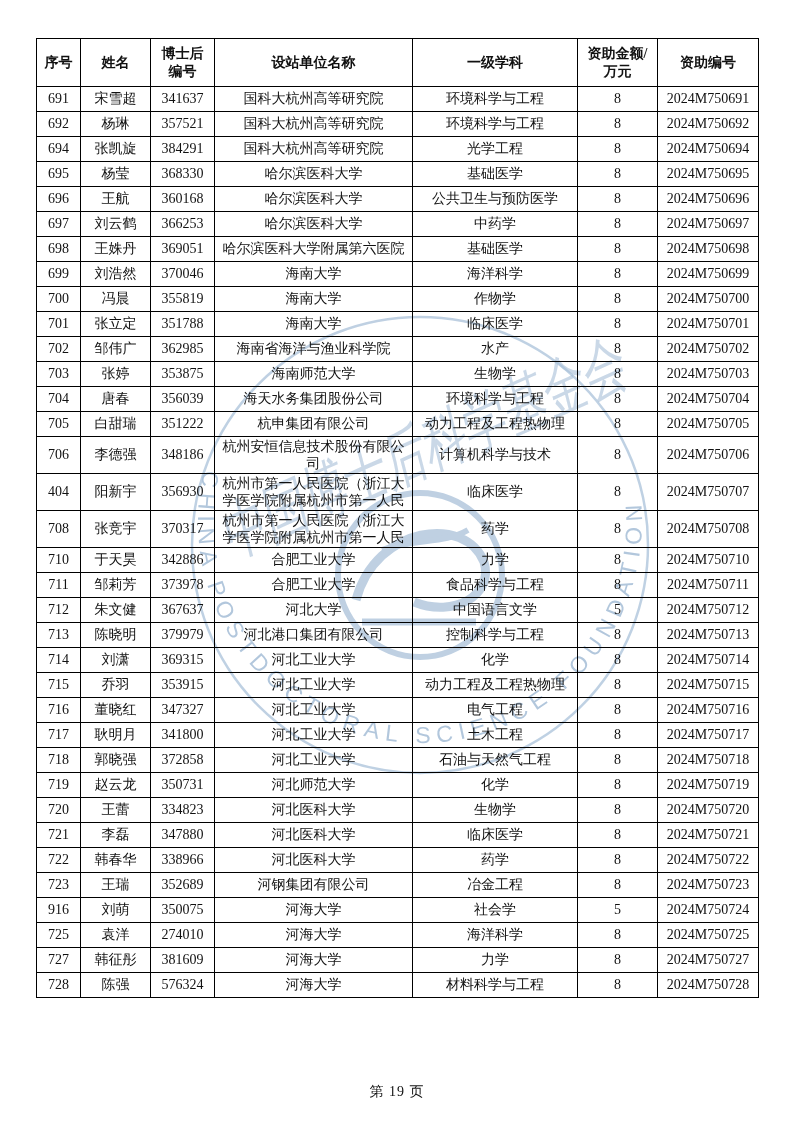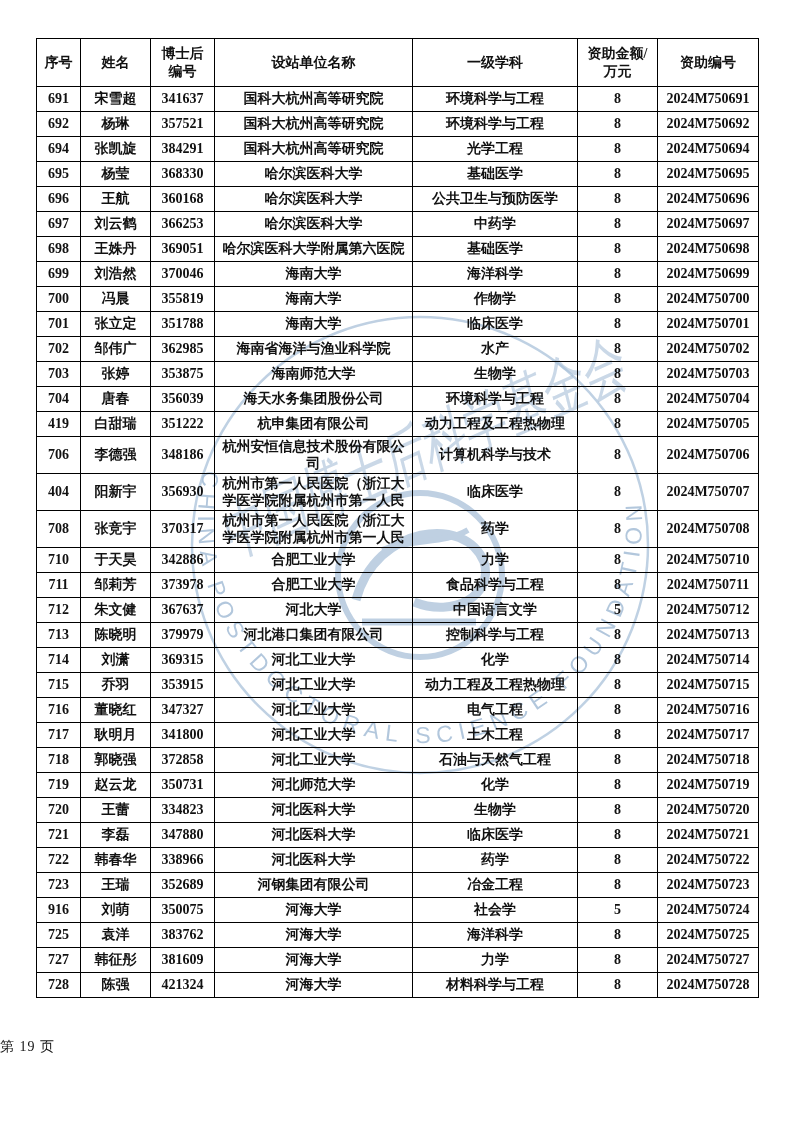--- a/index.html
+++ b/index.html
@@ -17,26 +17,26 @@
     position:absolute; left:36px; top:38px; width:722px;
     border-collapse:collapse; table-layout:fixed; z-index:1;
     background:transparent;
   }
   th, td {
     border:1px solid #000; text-align:center; vertical-align:middle;
     padding:0 2px; font-size:14px; line-height:1.22; overflow:hidden;
   }
   th { font-weight:bold; height:47px; white-space:pre-line; }
   td { white-space:pre-line; }
-  tr.row { height:25px;font-weight:bold; }
+  tr.row { height:25px; }
   tr.tall { height:37px; }
   td.num { font-variant-numeric:normal; }
 
   .page-footer {
-    position:absolute; left:0; top:1038px; width:100%; text-align:left;
+    position:absolute; left:0; top:1083px; width:100%; text-align:center;
     font-size:14px; letter-spacing:1px; z-index:1;
   }
 </style>
 </head>
 <body>
 
 <div class="sheet">
 
   <svg class="watermark" width="488" height="490" viewBox="0 0 488 490">
     <g stroke="var(--wm)" fill="none" opacity="0.75">
@@ -206,21 +206,21 @@
           <td class="num">704</td>
           <td>唐春</td>
           <td class="num">356039</td>
           <td>海天水务集团股份公司</td>
           <td>环境科学与工程</td>
           <td class="num">8</td>
           <td class="num">2024M750704</td>
         </tr>
 
         <tr class="row">
-          <td class="num">419</td>
+          <td class="num">705</td>
           <td>白甜瑞</td>
           <td class="num">351222</td>
           <td>杭申集团有限公司</td>
           <td>动力工程及工程热物理</td>
           <td class="num">8</td>
           <td class="num">2024M750705</td>
         </tr>
 
         <tr class="row tall">
           <td class="num">706</td>
@@ -402,42 +402,42 @@
           <td class="num">350075</td>
           <td>河海大学</td>
           <td>社会学</td>
           <td class="num">5</td>
           <td class="num">2024M750724</td>
         </tr>
 
         <tr class="row">
           <td class="num">725</td>
           <td>袁洋</td>
-          <td class="num">383762</td>
+          <td class="num">274010</td>
           <td>河海大学</td>
           <td>海洋科学</td>
           <td class="num">8</td>
           <td class="num">2024M750725</td>
         </tr>
 
 
         <tr class="row">
           <td class="num">727</td>
           <td>韩征彤</td>
           <td class="num">381609</td>
           <td>河海大学</td>
           <td>力学</td>
           <td class="num">8</td>
           <td class="num">2024M750727</td>
         </tr>
 
         <tr class="row">
           <td class="num">728</td>
           <td>陈强</td>
-          <td class="num">421324</td>
+          <td class="num">576324</td>
           <td>河海大学</td>
           <td>材料科学与工程</td>
           <td class="num">8</td>
           <td class="num">2024M750728</td>
         </tr>
 
     </tbody>
   </table>
 
   <div class="page-footer">第 19 页</div>

